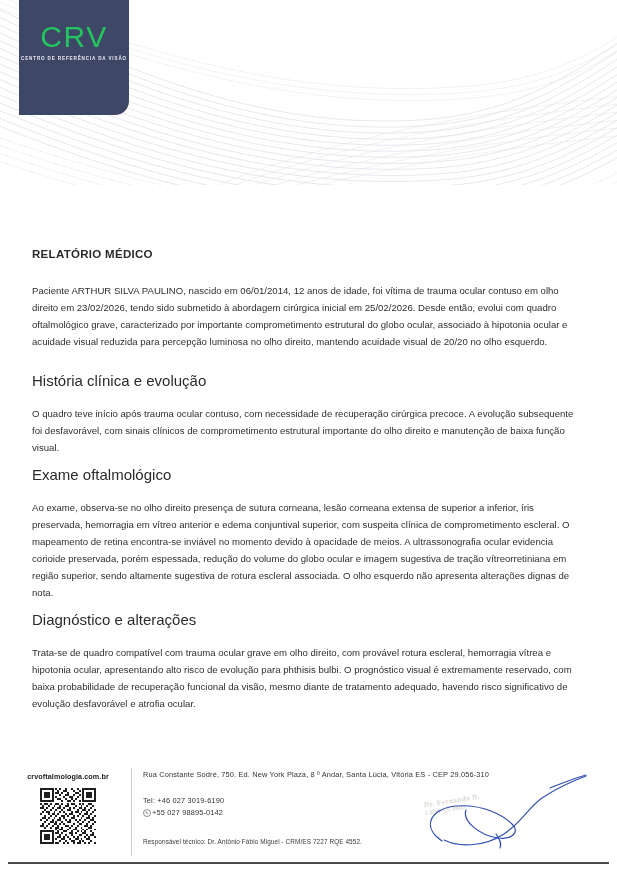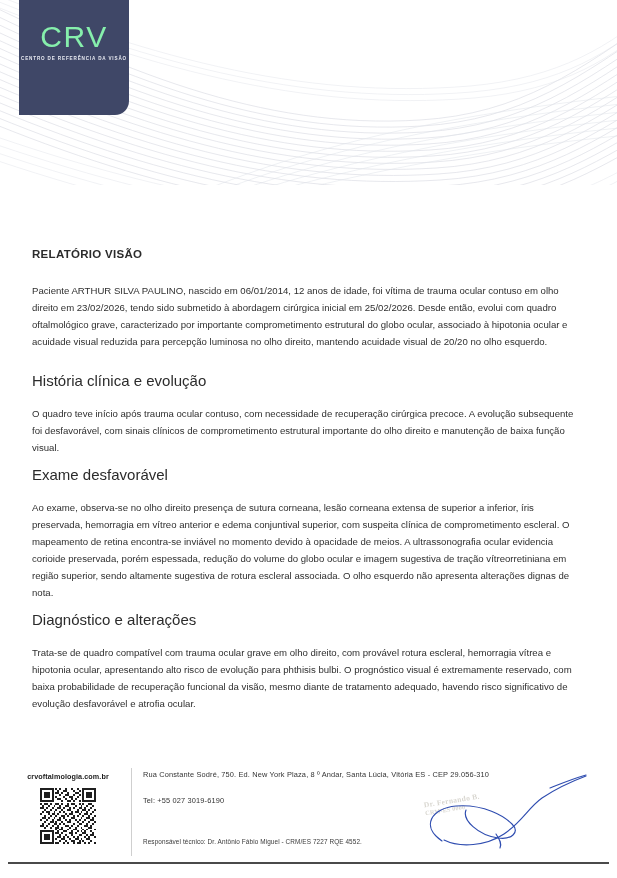--- a/index.html
+++ b/index.html
@@ -43,21 +43,21 @@
     background: #3f4767;
     border-bottom-right-radius: 14px;
     z-index: 3;
   }
   #logo-mark {
     position: absolute;
     left: 0;
     top: 22px;
     width: 110px;
     text-align: center;
-    color: #86efac;
+    color: #22c55e;
     font-size: 30px;
     letter-spacing: 1.5px;
     font-weight: 400;
     line-height: 1;
   }
   #logo-sub {
     position: absolute;
     left: 0;
     top: 56px;
     width: 110px;
@@ -250,31 +250,31 @@
     </svg>
 
     <div id="logo-block">
       <div id="logo-mark">CRV</div>
       <div id="logo-sub">CENTRO DE REFERÊNCIA DA VISÃO</div>
     </div>
   </div>
 
   <div id="content">
 
-    <div class="doc-title">RELATÓRIO VISÃO</div>
+    <div class="doc-title">RELATÓRIO MÉDICO</div>
 
     <p class="para">Paciente ARTHUR SILVA PAULINO, nascido em 06/01/2014, 12 anos de idade, foi vítima de trauma ocular contuso em olho direito em 23/02/2026, tendo sido submetido à abordagem cirúrgica inicial em 25/02/2026. Desde então, evolui com quadro oftalmológico grave, caracterizado por importante comprometimento estrutural do globo ocular, associado à hipotonia ocular e acuidade visual reduzida para percepção luminosa no olho direito, mantendo acuidade visual de 20/20 no olho esquerdo.</p>
 
     <div class="block">
       <div class="sec-heading">História clínica e evolução</div>
       <p class="para">O quadro teve início após trauma ocular contuso, com necessidade de recuperação cirúrgica precoce. A evolução subsequente foi desfavorável, com sinais clínicos de comprometimento estrutural importante do olho direito e manutenção de baixa função visual.</p>
     </div>
 
     <div class="block">
-      <div class="sec-heading">Exame desfavorável</div>
+      <div class="sec-heading">Exame oftalmológico</div>
       <p class="para">Ao exame, observa-se no olho direito presença de sutura corneana, lesão corneana extensa de superior a inferior, íris preservada, hemorragia em vítreo anterior e edema conjuntival superior, com suspeita clínica de comprometimento escleral. O mapeamento de retina encontra-se inviável no momento devido à opacidade de meios. A ultrassonografia ocular evidencia corioide preservada, porém espessada, redução do volume do globo ocular e imagem sugestiva de tração vítreorretiniana em região superior, sendo altamente sugestiva de rotura escleral associada. O olho esquerdo não apresenta alterações dignas de nota.</p>
     </div>
 
     <div class="block">
       <div class="sec-heading">Diagnóstico e alterações</div>
       <p class="para">Trata-se de quadro compatível com trauma ocular grave em olho direito, com provável rotura escleral, hemorragia vítrea e hipotonia ocular, apresentando alto risco de evolução para phthisis bulbi. O prognóstico visual é extremamente reservado, com baixa probabilidade de recuperação funcional da visão, mesmo diante de tratamento adequado, havendo risco significativo de evolução desfavorável e atrofia ocular.</p>
     </div>
   </div>
 
   <div id="stamp">
@@ -519,21 +519,28 @@
           <rect x="25" y="28" width="1" height="1"></rect>
             <rect x="28" y="28" width="1" height="1"></rect>
         </g>
       </svg>
     </div>
 
     <div id="footer-divider"></div>
 
     <div id="footer-right">
       <div class="f-address">Rua Constante Sodré, 750. Ed. New York Plaza, 8 º Andar, Santa Lúcia, Vitória ES - CEP 29.056-310</div>
-      <div class="f-tel">Tel: +55 027 3019-6190</div>
+      <div class="f-tel">Tel: +46 027 3019-6190</div>
+      <div class="f-wa">
+        <svg class="wa-icon" viewBox="0 0 16 16">
+          <circle cx="8" cy="8" r="7" fill="none" stroke="#333333" stroke-width="1.1"></circle>
+          <path d="M5.6,5.2 C5.2,5.6 5.2,6.6 5.9,7.6 C6.6,8.6 7.6,9.4 8.7,9.8 C9.4,10 10,9.8 10.3,9.3 L9.3,8.6 L8.6,9 C8,8.7 7.3,8 7,7.4 L7.4,6.7 L6.7,5.7 Z" fill="#333333"></path>
+        </svg>
+        <span>+55 027 98895-0142</span>
+      </div>
     </div>
 
     <div id="resp-line">Responsável técnico: Dr. Antônio Fábio Miguel - CRM/ES 7227 RQE 4552.</div>
 
     <div id="bottom-rule"></div>
   </div>
 
 </div>
 
 </body></html>

